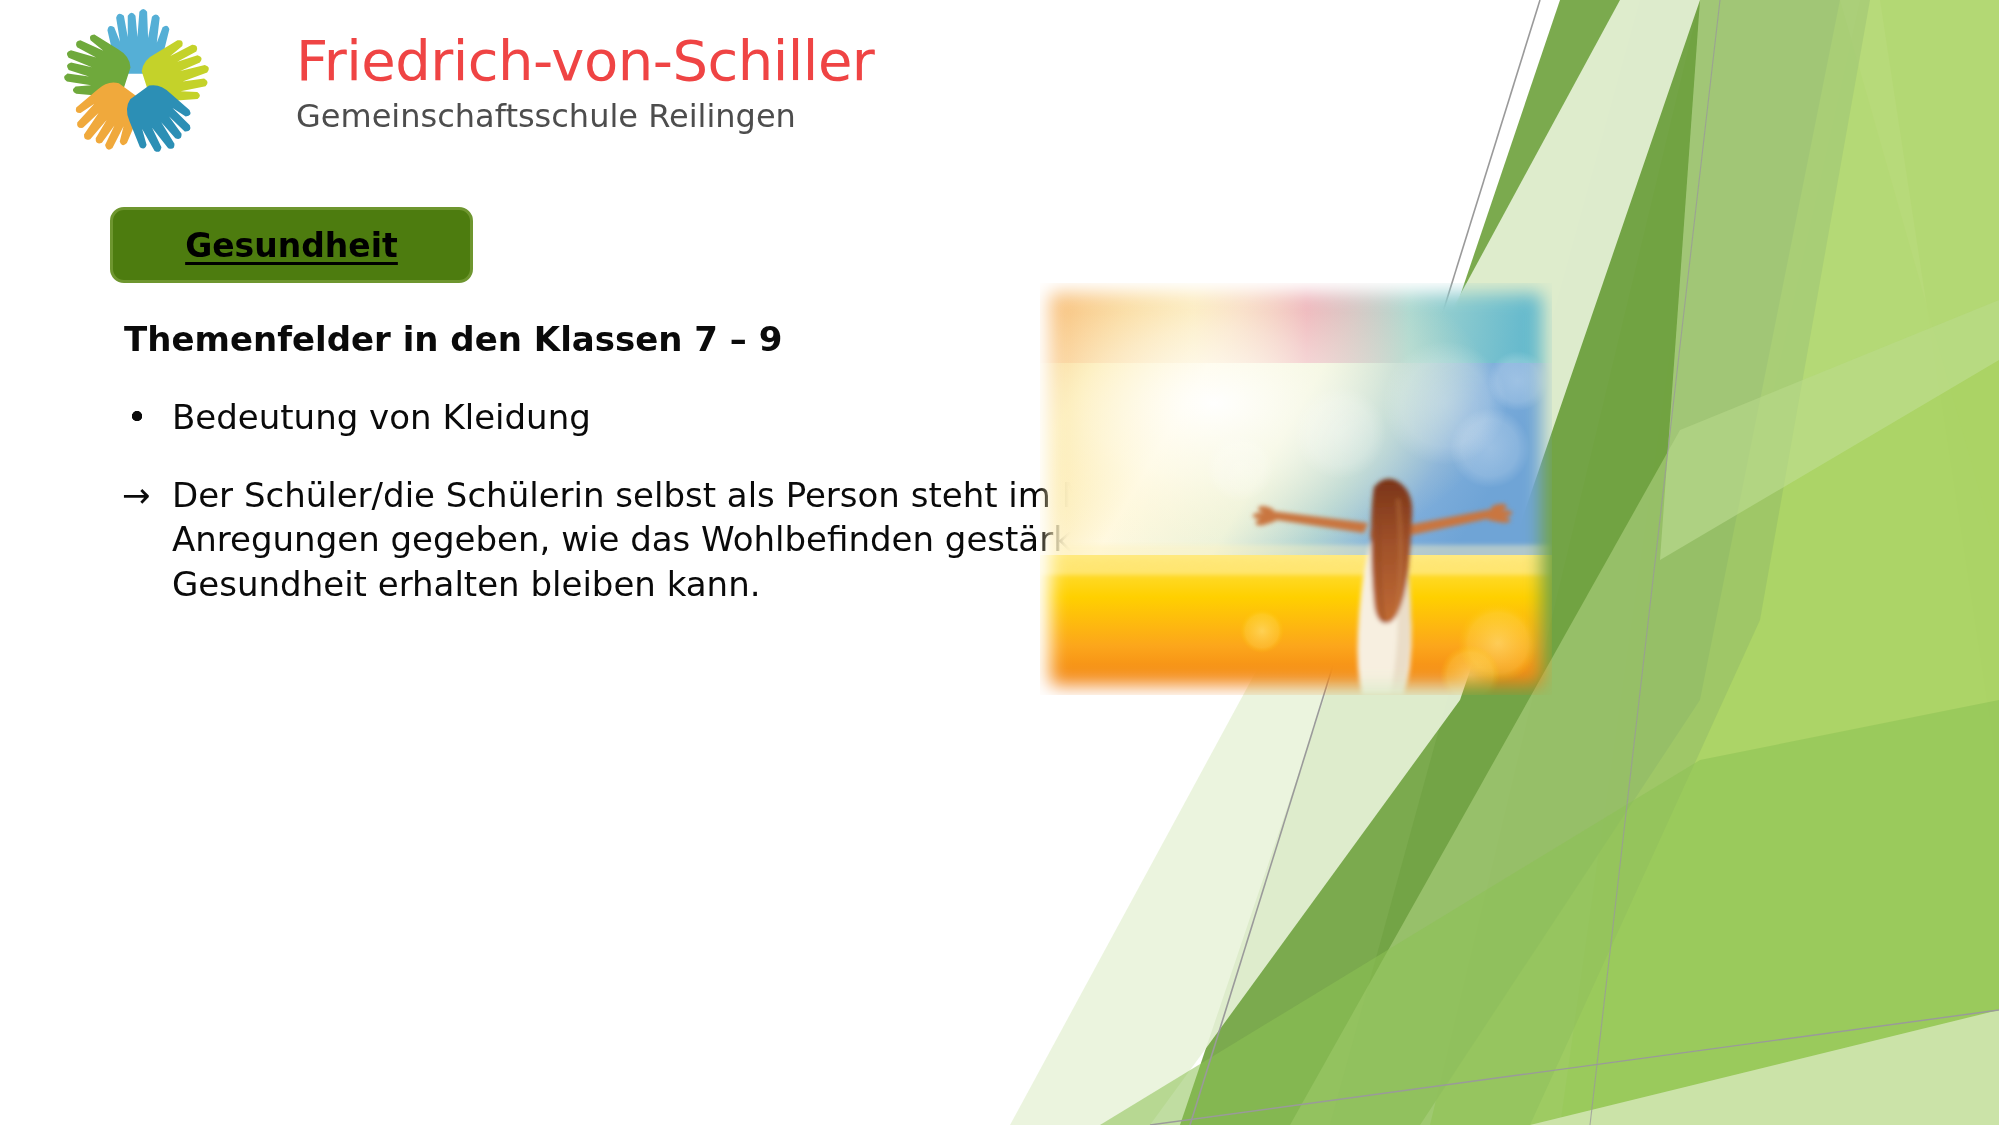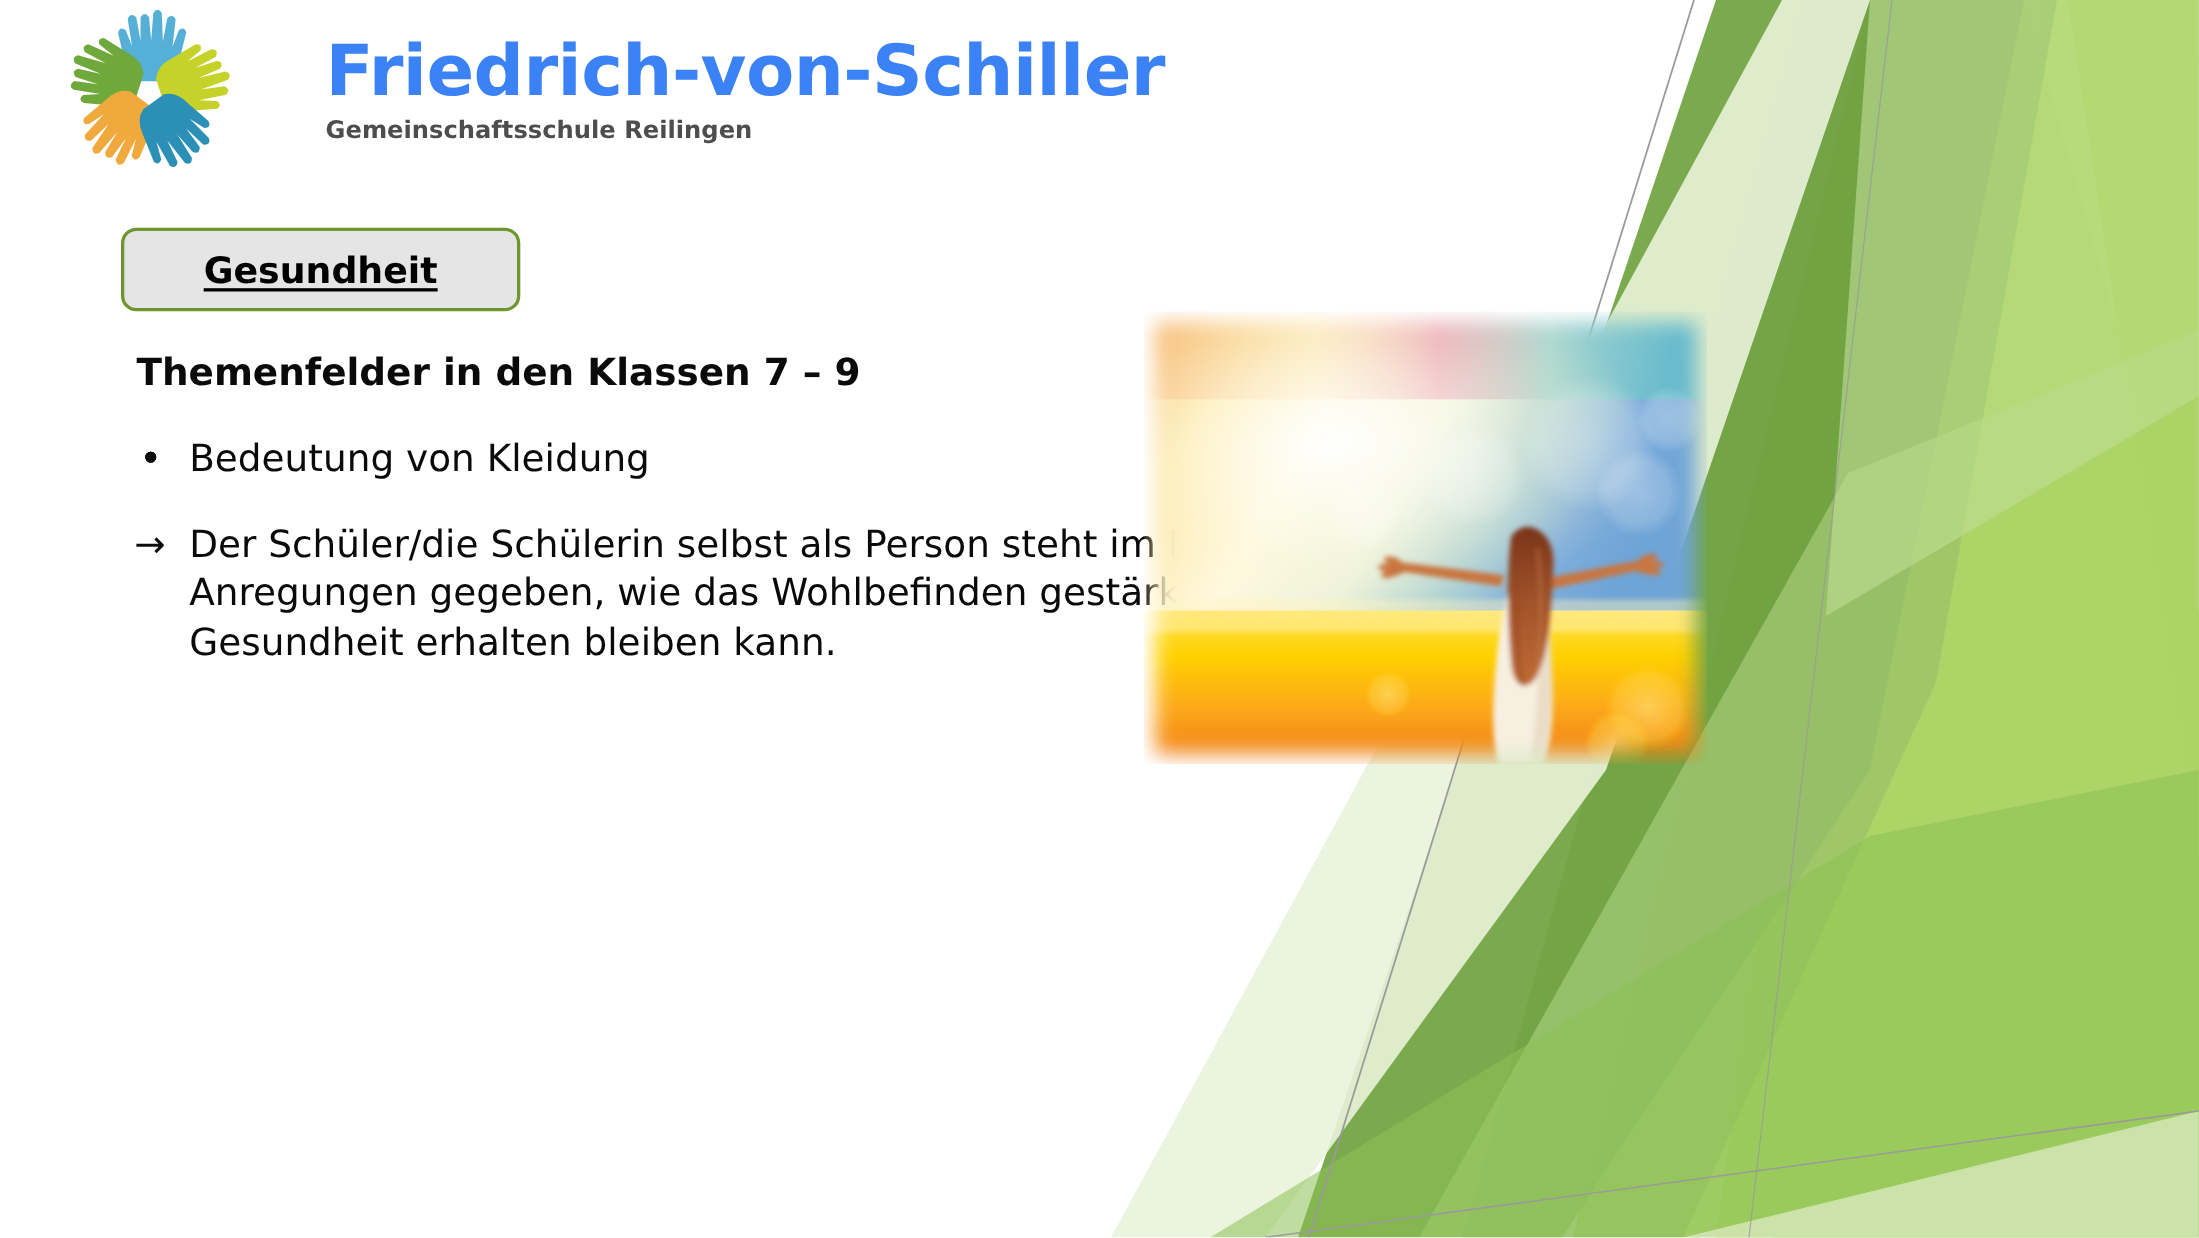--- a/index.html
+++ b/index.html
@@ -43,46 +43,46 @@
     height: 150px;
   }
   #logo-text {
     position: absolute;
     left: 258px;
     top: 24px;
     width: 690px;
   }
   #logo-title {
     font-family: "DejaVu Sans", sans-serif;
-    font-size: 64px;
-    font-weight: 700;
+    font-size: 56px;
+    font-weight: 400;
     letter-spacing: -0.5px;
-    color: #3b82f6;
+    color: #ef4444;
     line-height: 1.05;
     white-space: nowrap;
   }
   #logo-subtitle {
     font-family: "DejaVu Sans", sans-serif;
-    font-size: 22px;
-    font-weight: 700;
+    font-size: 32px;
+    font-weight: 400;
     color: #4d4d4d;
     line-height: 1.1;
     margin-top: 8px;
     white-space: nowrap;
   }
 
   
   #topic-pill {
     position: absolute;
     left: 110px;
     top: 207px;
     width: 363px;
     height: 76px;
     box-sizing: border-box;
-    background: #e5e5e5;
+    background: #4d7c0f;
     border: 3px solid #6E962F;
     border-radius: 14px;
     display: flex;
     align-items: center;
     justify-content: center;
   }
   #topic-pill-label {
     font-family: "DejaVu Sans", sans-serif;
     font-size: 33px;
     font-weight: 700;

